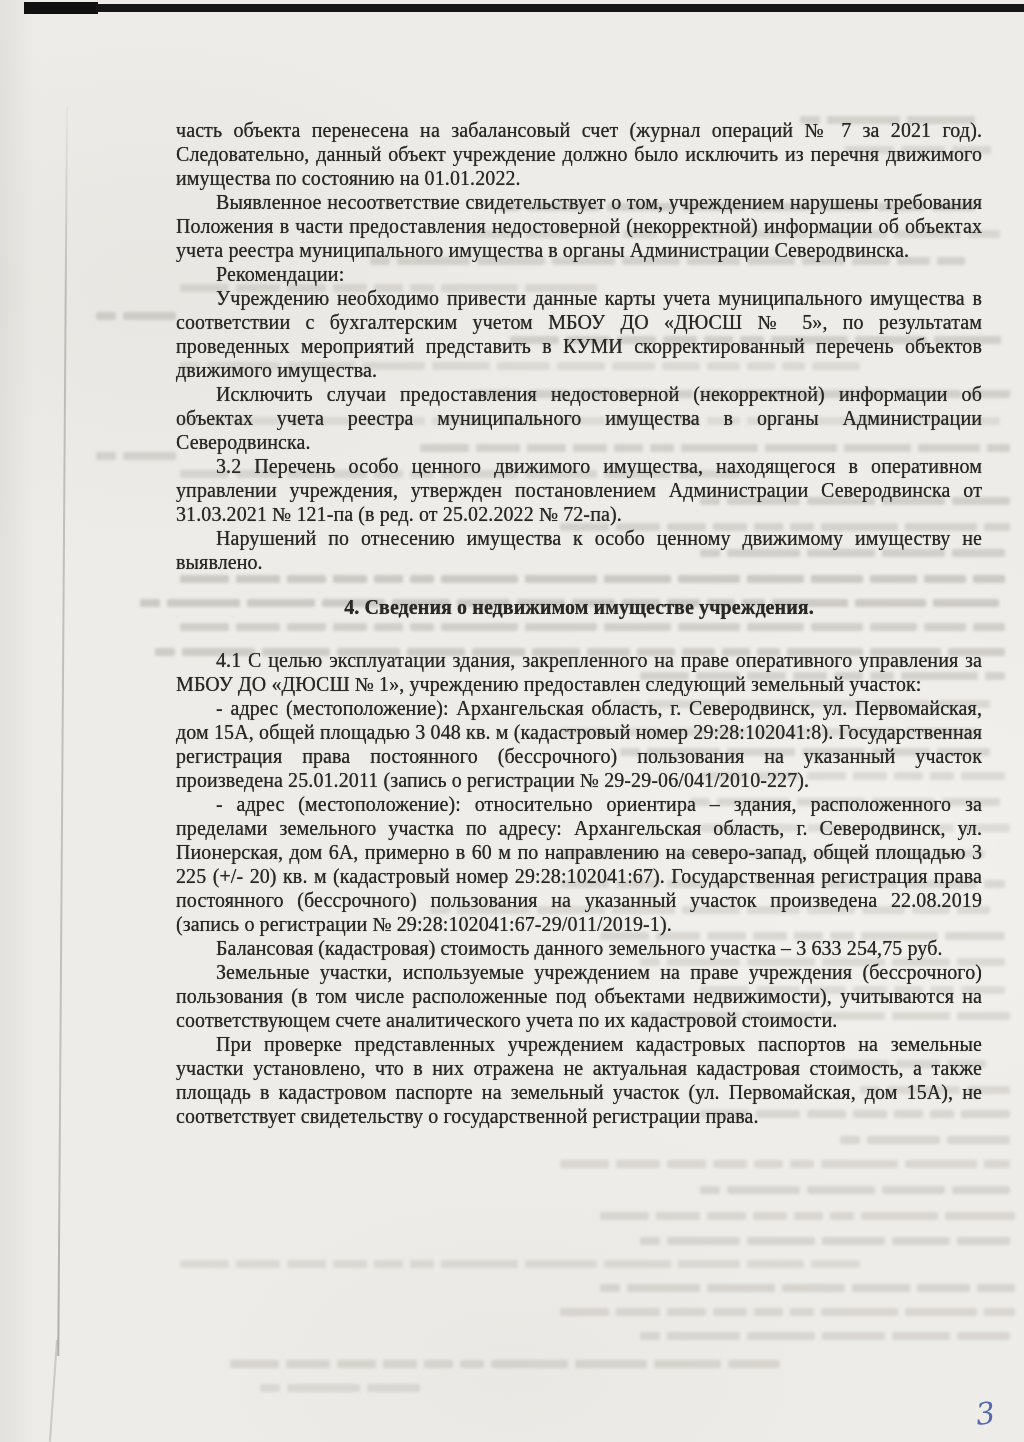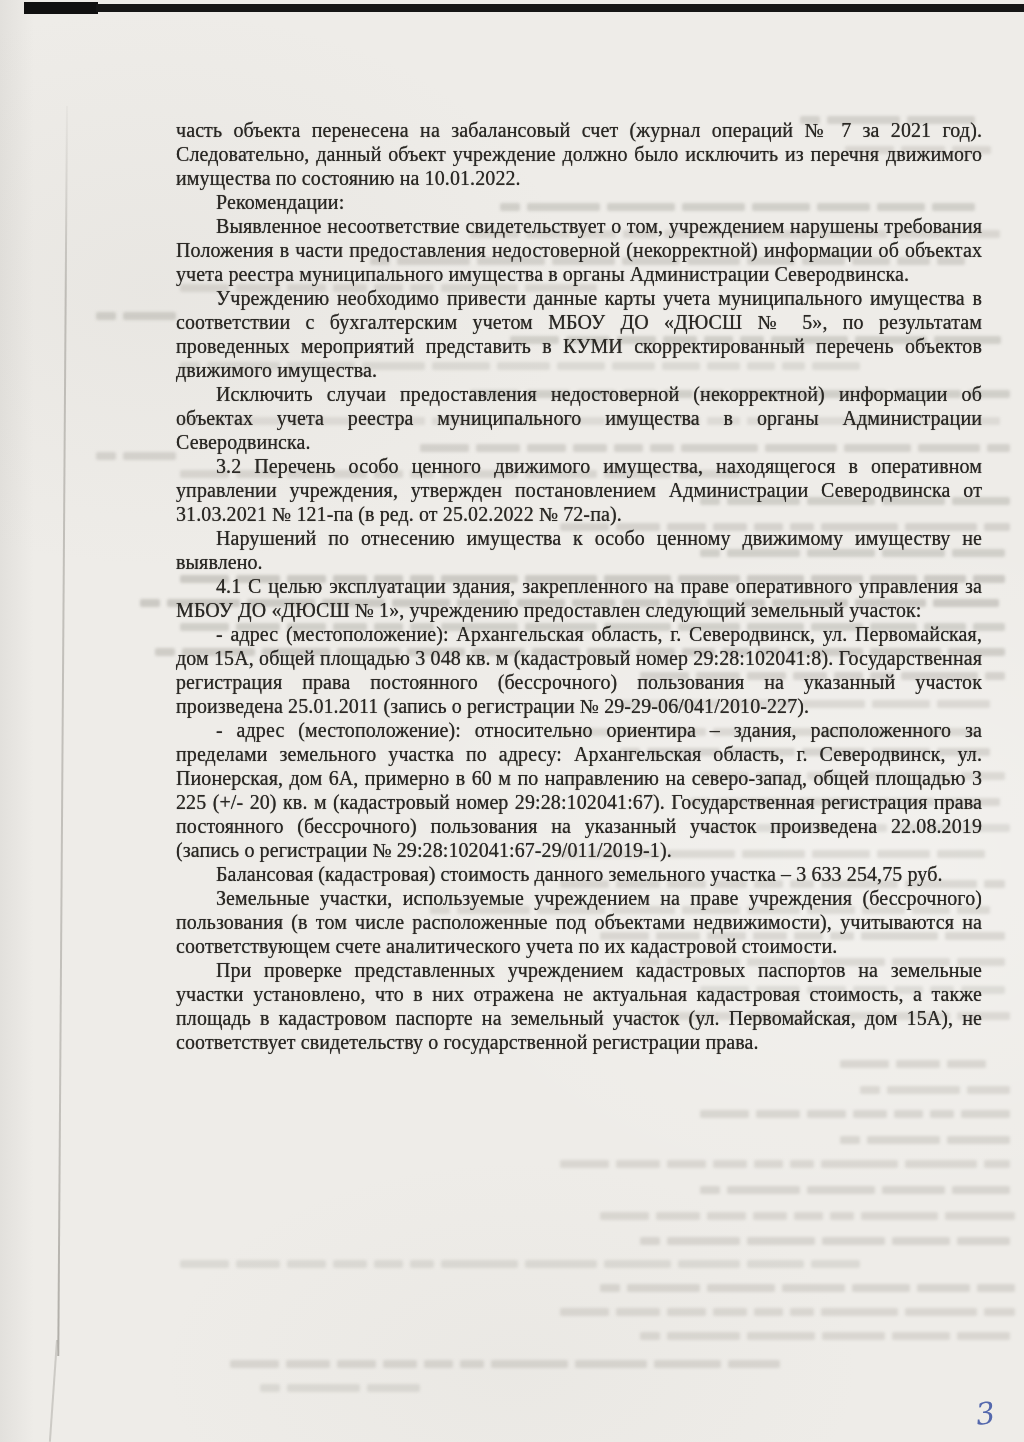--- a/index.html
+++ b/index.html
@@ -94,27 +94,28 @@
       <div class="bfrag" style="left: 640px; top: 1237px; width: 375px; opacity: 0.22;"><i style="width: 20px;"></i><i style="width: 73px;"></i><i style="width: 68px;"></i><i style="width: 63px;"></i><i style="width: 58px;"></i><i style="width: 53px;"></i></div>
       <div class="bfrag" style="left: 180px; top: 1260px; width: 680px; opacity: 0.18;"><i style="width: 49px;"></i><i style="width: 44px;"></i><i style="width: 39px;"></i><i style="width: 34px;"></i><i style="width: 29px;"></i><i style="width: 24px;"></i><i style="width: 77px;"></i><i style="width: 72px;"></i><i style="width: 67px;"></i><i style="width: 62px;"></i><i style="width: 57px;"></i><i style="width: 49px;"></i></div>
       <div class="bfrag" style="left: 600px; top: 1284px; width: 415px; opacity: 0.22;"><i style="width: 20px;"></i><i style="width: 73px;"></i><i style="width: 68px;"></i><i style="width: 63px;"></i><i style="width: 58px;"></i><i style="width: 53px;"></i><i style="width: 38px;"></i></div>
       <div class="bfrag" style="left: 560px; top: 1308px; width: 455px; opacity: 0.2;"><i style="width: 49px;"></i><i style="width: 44px;"></i><i style="width: 39px;"></i><i style="width: 34px;"></i><i style="width: 29px;"></i><i style="width: 24px;"></i><i style="width: 77px;"></i><i style="width: 72px;"></i><i style="width: 31px;"></i></div>
       <div class="bfrag" style="left: 640px; top: 1332px; width: 375px; opacity: 0.2;"><i style="width: 20px;"></i><i style="width: 73px;"></i><i style="width: 68px;"></i><i style="width: 63px;"></i><i style="width: 58px;"></i><i style="width: 53px;"></i></div>
       <div class="bfrag" style="left: 230px; top: 1360px; width: 550px; opacity: 0.22;"><i style="width: 49px;"></i><i style="width: 44px;"></i><i style="width: 39px;"></i><i style="width: 34px;"></i><i style="width: 29px;"></i><i style="width: 24px;"></i><i style="width: 77px;"></i><i style="width: 72px;"></i><i style="width: 67px;"></i><i style="width: 52px;"></i></div>
       <div class="bfrag" style="left: 260px; top: 1384px; width: 160px; opacity: 0.18;"><i style="width: 20px;"></i><i style="width: 73px;"></i><i style="width: 53px;"></i></div>
     </div>
 
   <div id="doc" style="color: rgb(42, 40, 36);">
-      <p class="plain">часть объекта перенесена на забалансовый счет (журнал операций № 7 за 2021 год). Следовательно, данный объект учреждение должно было исключить из перечня движимого имущества по состоянию на 10.01.2022.</p>
+      <p class="plain">часть объекта перенесена на забалансовый счет (журнал операций № 7 за 2021 год). Следовательно, данный объект учреждение должно было исключить из перечня движимого имущества по состоянию на 01.01.2022.</p>
+      <p class="indent">Выявленное несоответствие свидетельствует о том, учреждением нарушены требования Положения в части предоставления недостоверной (некорректной) информации об объектах учета реестра муниципального имущества в органы Администрации Северодвинска.</p>
       <p class="indent">Рекомендации:</p>
-      <p class="indent">Выявленное несоответствие свидетельствует о том, учреждением нарушены требования Положения в части предоставления недостоверной (некорректной) информации об объектах учета реестра муниципального имущества в органы Администрации Северодвинска.</p>
       <p class="indent">Учреждению необходимо привести данные карты учета муниципального имущества в соответствии с бухгалтерским учетом МБОУ ДО «ДЮСШ № 5», по результатам проведенных мероприятий представить в КУМИ скорректированный перечень объектов движимого имущества.</p>
       <p class="indent">Исключить случаи предоставления недостоверной (некорректной) информации об объектах учета реестра муниципального имущества в органы Администрации Северодвинска.</p>
       <p class="indent">3.2 Перечень особо ценного движимого имущества, находящегося в оперативном управлении учреждения, утвержден постановлением Администрации Северодвинска от 31.03.2021 № 121-па (в ред. от 25.02.2022 № 72-па).</p>
       <p class="indent">Нарушений по отнесению имущества к особо ценному движимому имуществу не выявлено.</p>
+      <p class="heading">4. Сведения о недвижимом имуществе учреждения.</p>
       <p class="indent">4.1 С целью эксплуатации здания, закрепленного на праве оперативного управления за МБОУ ДО «ДЮСШ № 1», учреждению предоставлен следующий земельный участок:</p>
       <p class="indent">- адрес (местоположение): Архангельская область, г. Северодвинск, ул. Первомайская, дом 15А, общей площадью 3 048 кв. м (кадастровый номер 29:28:102041:8). Государственная регистрация права постоянного (бессрочного) пользования на указанный участок произведена 25.01.2011 (запись о регистрации № 29-29-06/041/2010-227).</p>
       <p class="indent">- адрес (местоположение): относительно ориентира – здания, расположенного за пределами земельного участка по адресу: Архангельская область, г. Северодвинск, ул. Пионерская, дом 6А, примерно в 60 м по направлению на северо-запад, общей площадью 3 225 (+/- 20) кв. м (кадастровый номер 29:28:102041:67). Государственная регистрация права постоянного (бессрочного) пользования на указанный участок произведена 22.08.2019 (запись о регистрации № 29:28:102041:67-29/011/2019-1).</p>
       <p class="indent">Балансовая (кадастровая) стоимость данного земельного участка – 3 633 254,75 руб.</p>
       <p class="indent">Земельные участки, используемые учреждением на праве учреждения (бессрочного) пользования (в том числе расположенные под объектами недвижимости), учитываются на соответствующем счете аналитического учета по их кадастровой стоимости.</p>
       <p class="indent">При проверке представленных учреждением кадастровых паспортов на земельные участки установлено, что в них отражена не актуальная кадастровая стоимость, а также площадь в кадастровом паспорте на земельный участок (ул. Первомайская, дом 15А), не соответствует свидетельству о государственной регистрации права.</p>
     </div>
 
   <div id="pageno" style="color: rgb(84, 104, 173);">3</div>
 </div>

